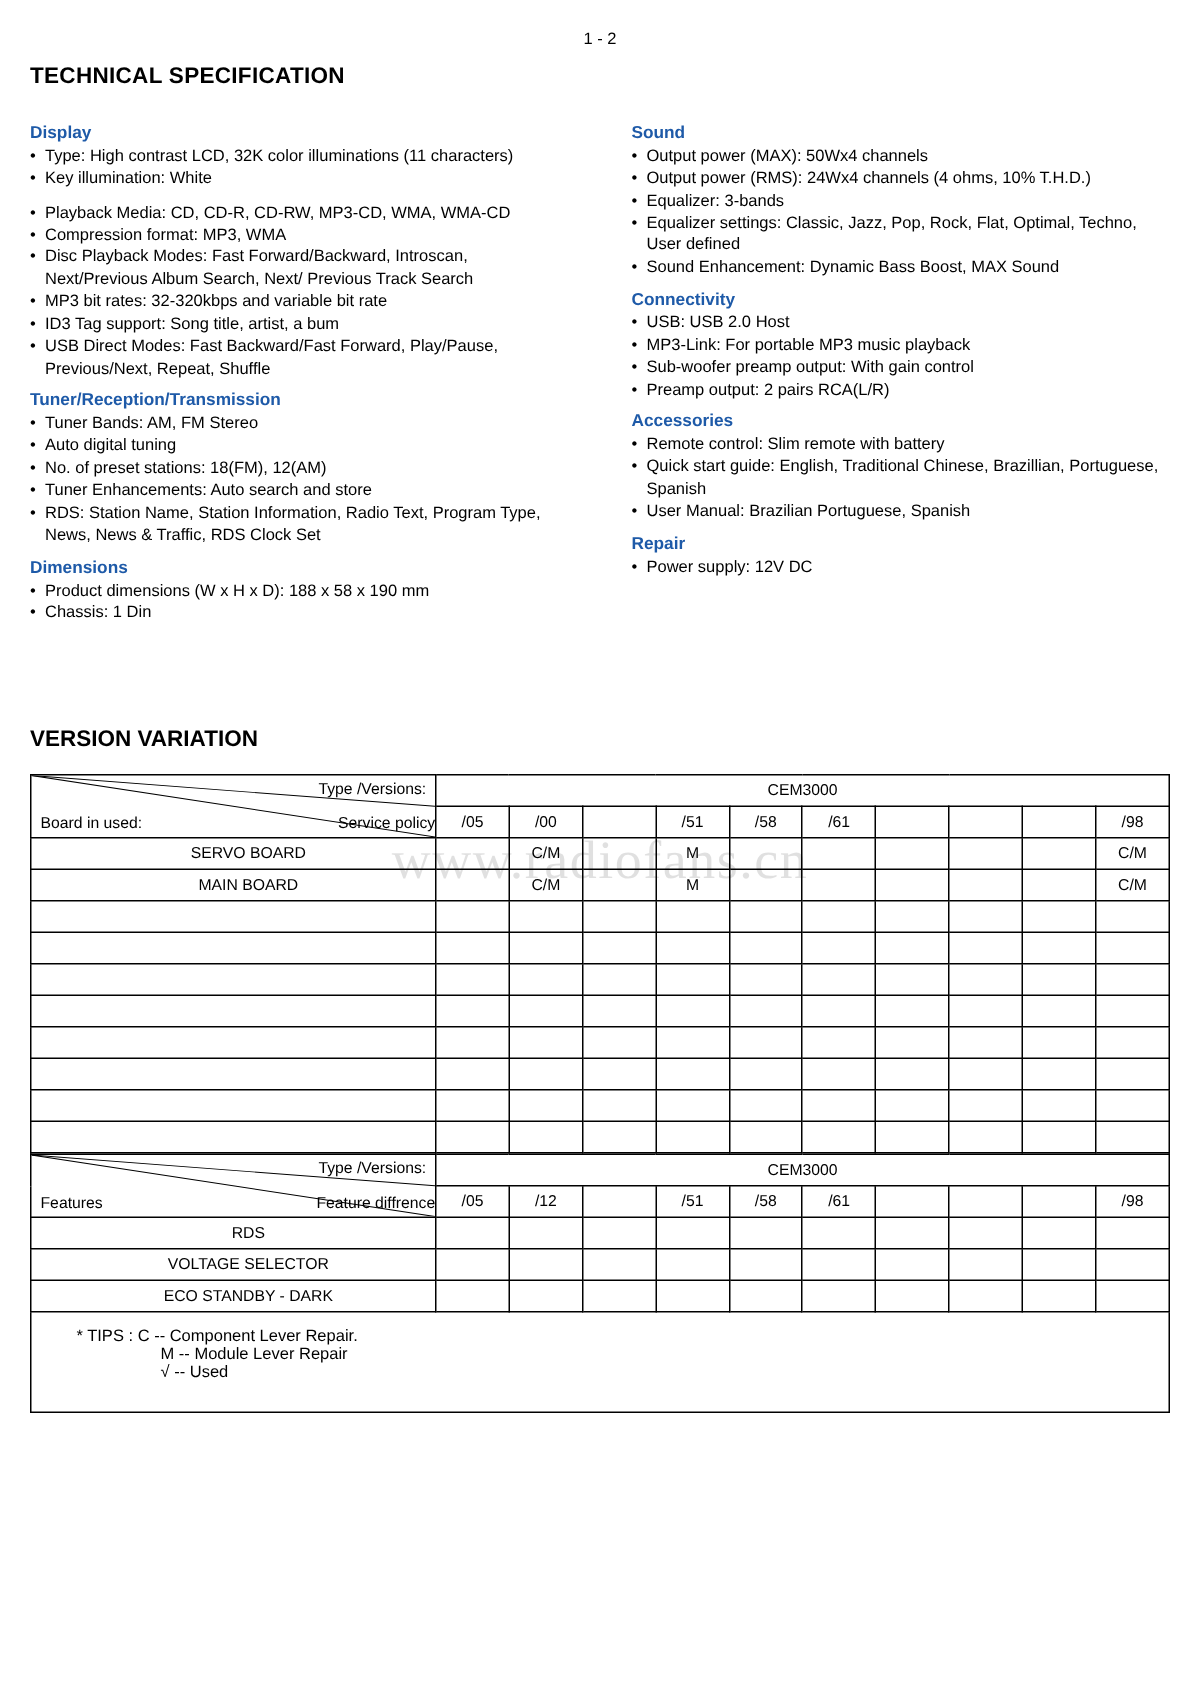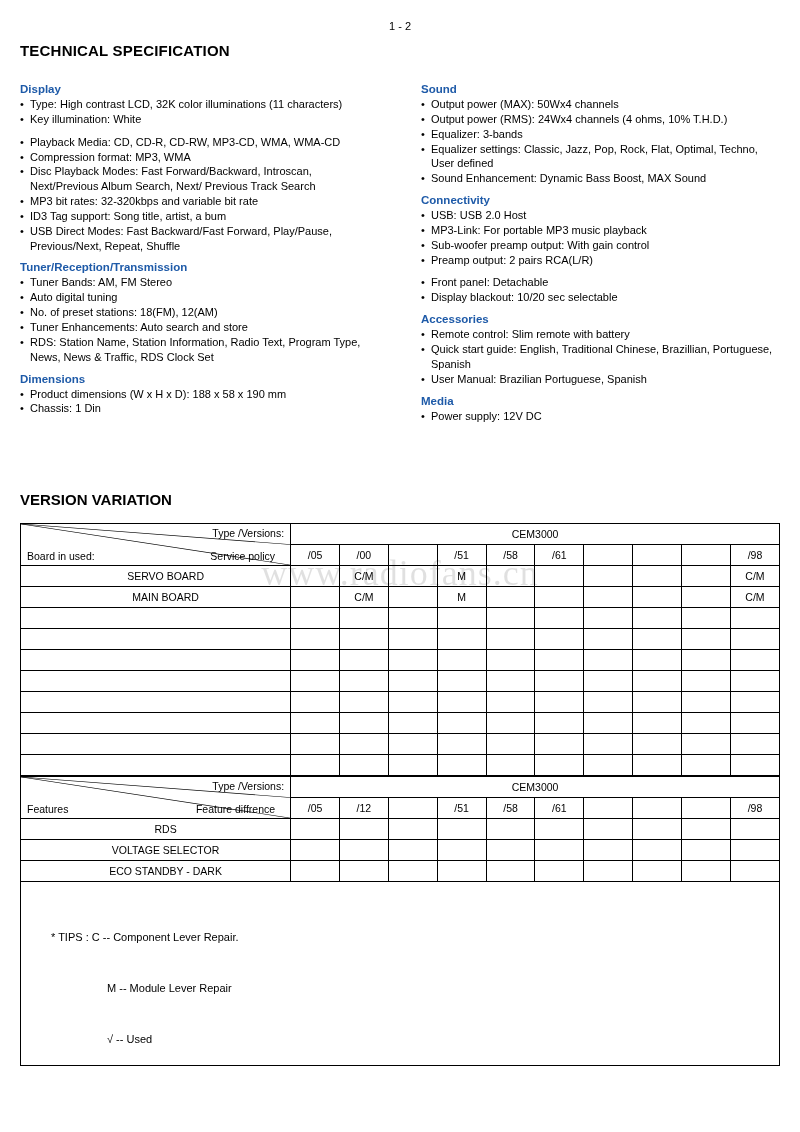--- a/index.html
+++ b/index.html
@@ -100,36 +100,35 @@
   }
   .diag-bot-left {
     position: absolute;
     bottom: 3px;
     left: 6px;
     font-size: 10.5px;
   }
   .diag-bot-right {
     position: absolute;
     bottom: 3px;
-    right: 15px;
+    right: 0;
     font-size: 10.5px;
   }
   .left-label {
     text-align: center;
     padding-left: 24px;
   }
   .tips {
     border: 1px solid #000;
     border-top: none;
     padding: 10px 30px 20px 30px;
     font-size: 11px;
   }
   .tips-line {
     display: block;
-    margin-top: 39px;
   }
   .tips-indent {
     padding-left: 56px;
   }
 </style>
 </head>
 <body>
 
 <div class="page-num">1 - 2</div>
 
@@ -173,31 +172,27 @@
         <li>Equalizer settings: Classic, Jazz, Pop, Rock, Flat, Optimal, Techno, User defined</li>
         <li>Sound Enhancement: Dynamic Bass Boost, MAX Sound</li>
       </ul>
       <div class="sec-title">Connectivity</div>
       <ul>
         <li>USB: USB 2.0 Host</li>
         <li>MP3-Link: For portable MP3 music playback</li>
         <li>Sub-woofer preamp output: With gain control</li>
         <li>Preamp output: 2 pairs RCA(L/R)</li>
       </ul>
-      <ul>
-        <li>Front panel: Detachable</li>
-        <li>Display blackout: 10/20 sec selectable</li>
-      </ul>
       <div class="sec-title">Accessories</div>
       <ul>
         <li>Remote control: Slim remote with battery</li>
         <li>Quick start guide: English, Traditional Chinese, Brazillian, Portuguese, Spanish</li>
         <li>User Manual: Brazilian Portuguese, Spanish</li>
       </ul>
-      <div class="sec-title">Media</div>
+      <div class="sec-title">Repair</div>
       <ul>
         <li>Power supply: 12V DC</li>
       </ul>
     </div>
 </div>
 
 <div class="watermark">www.radiofans.cn</div>
 
 <h2>VERSION VARIATION</h2>
 

